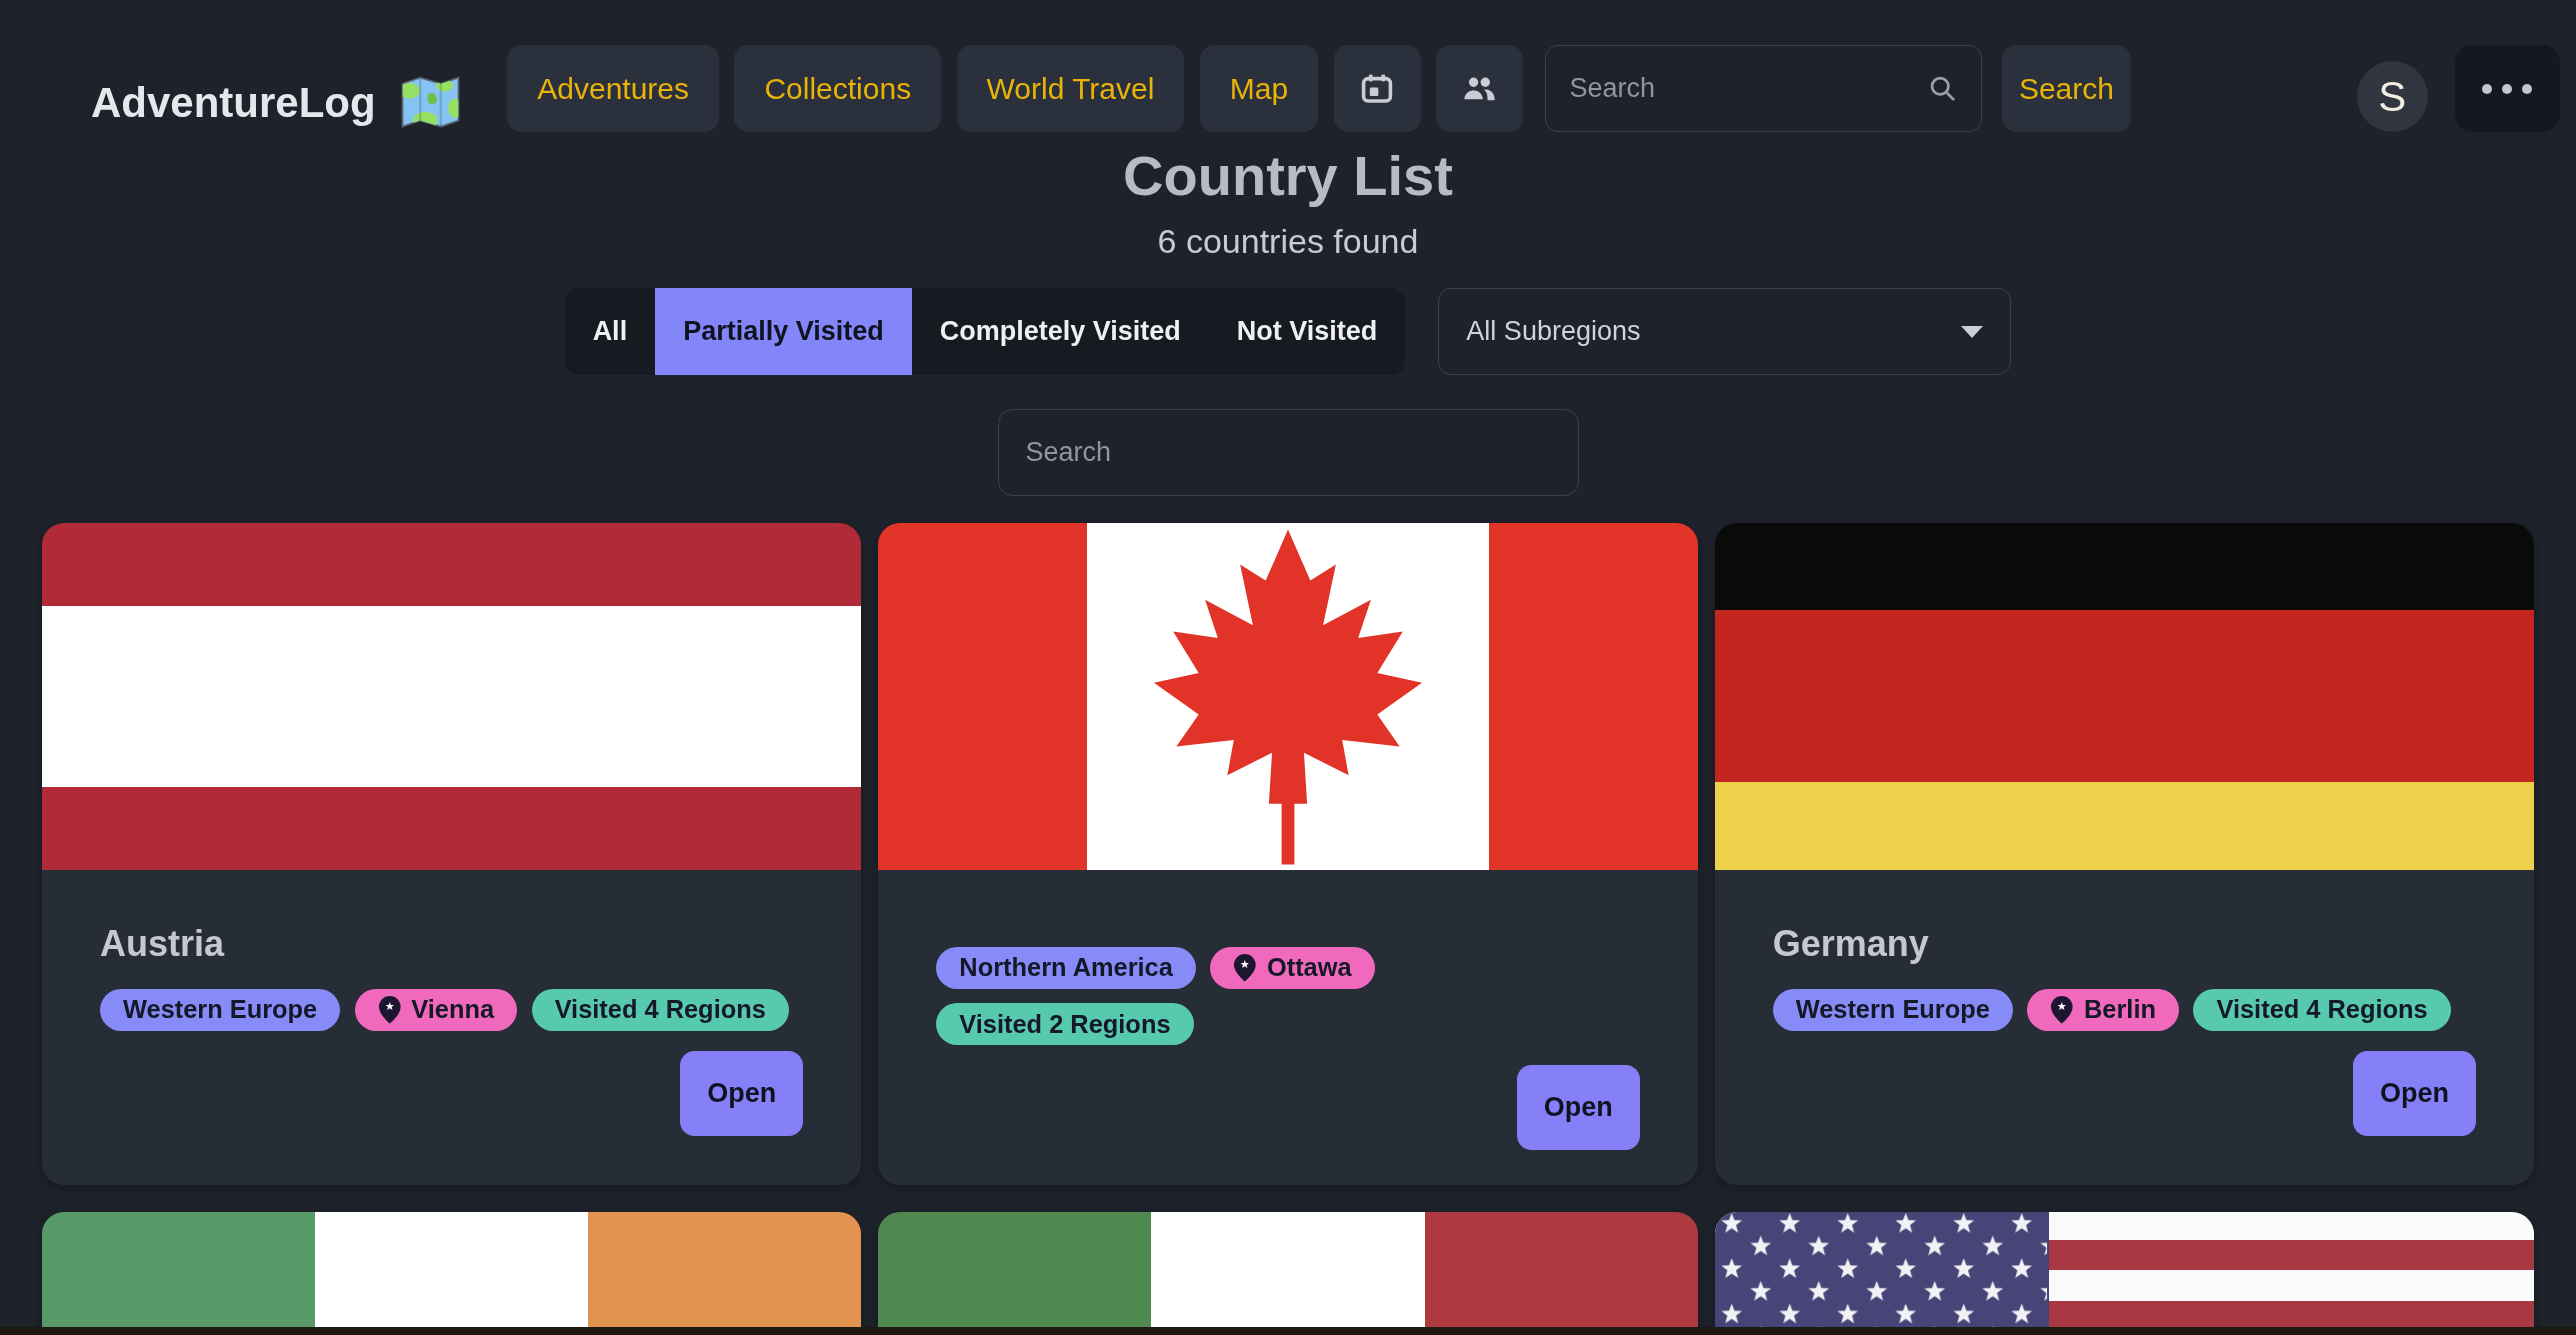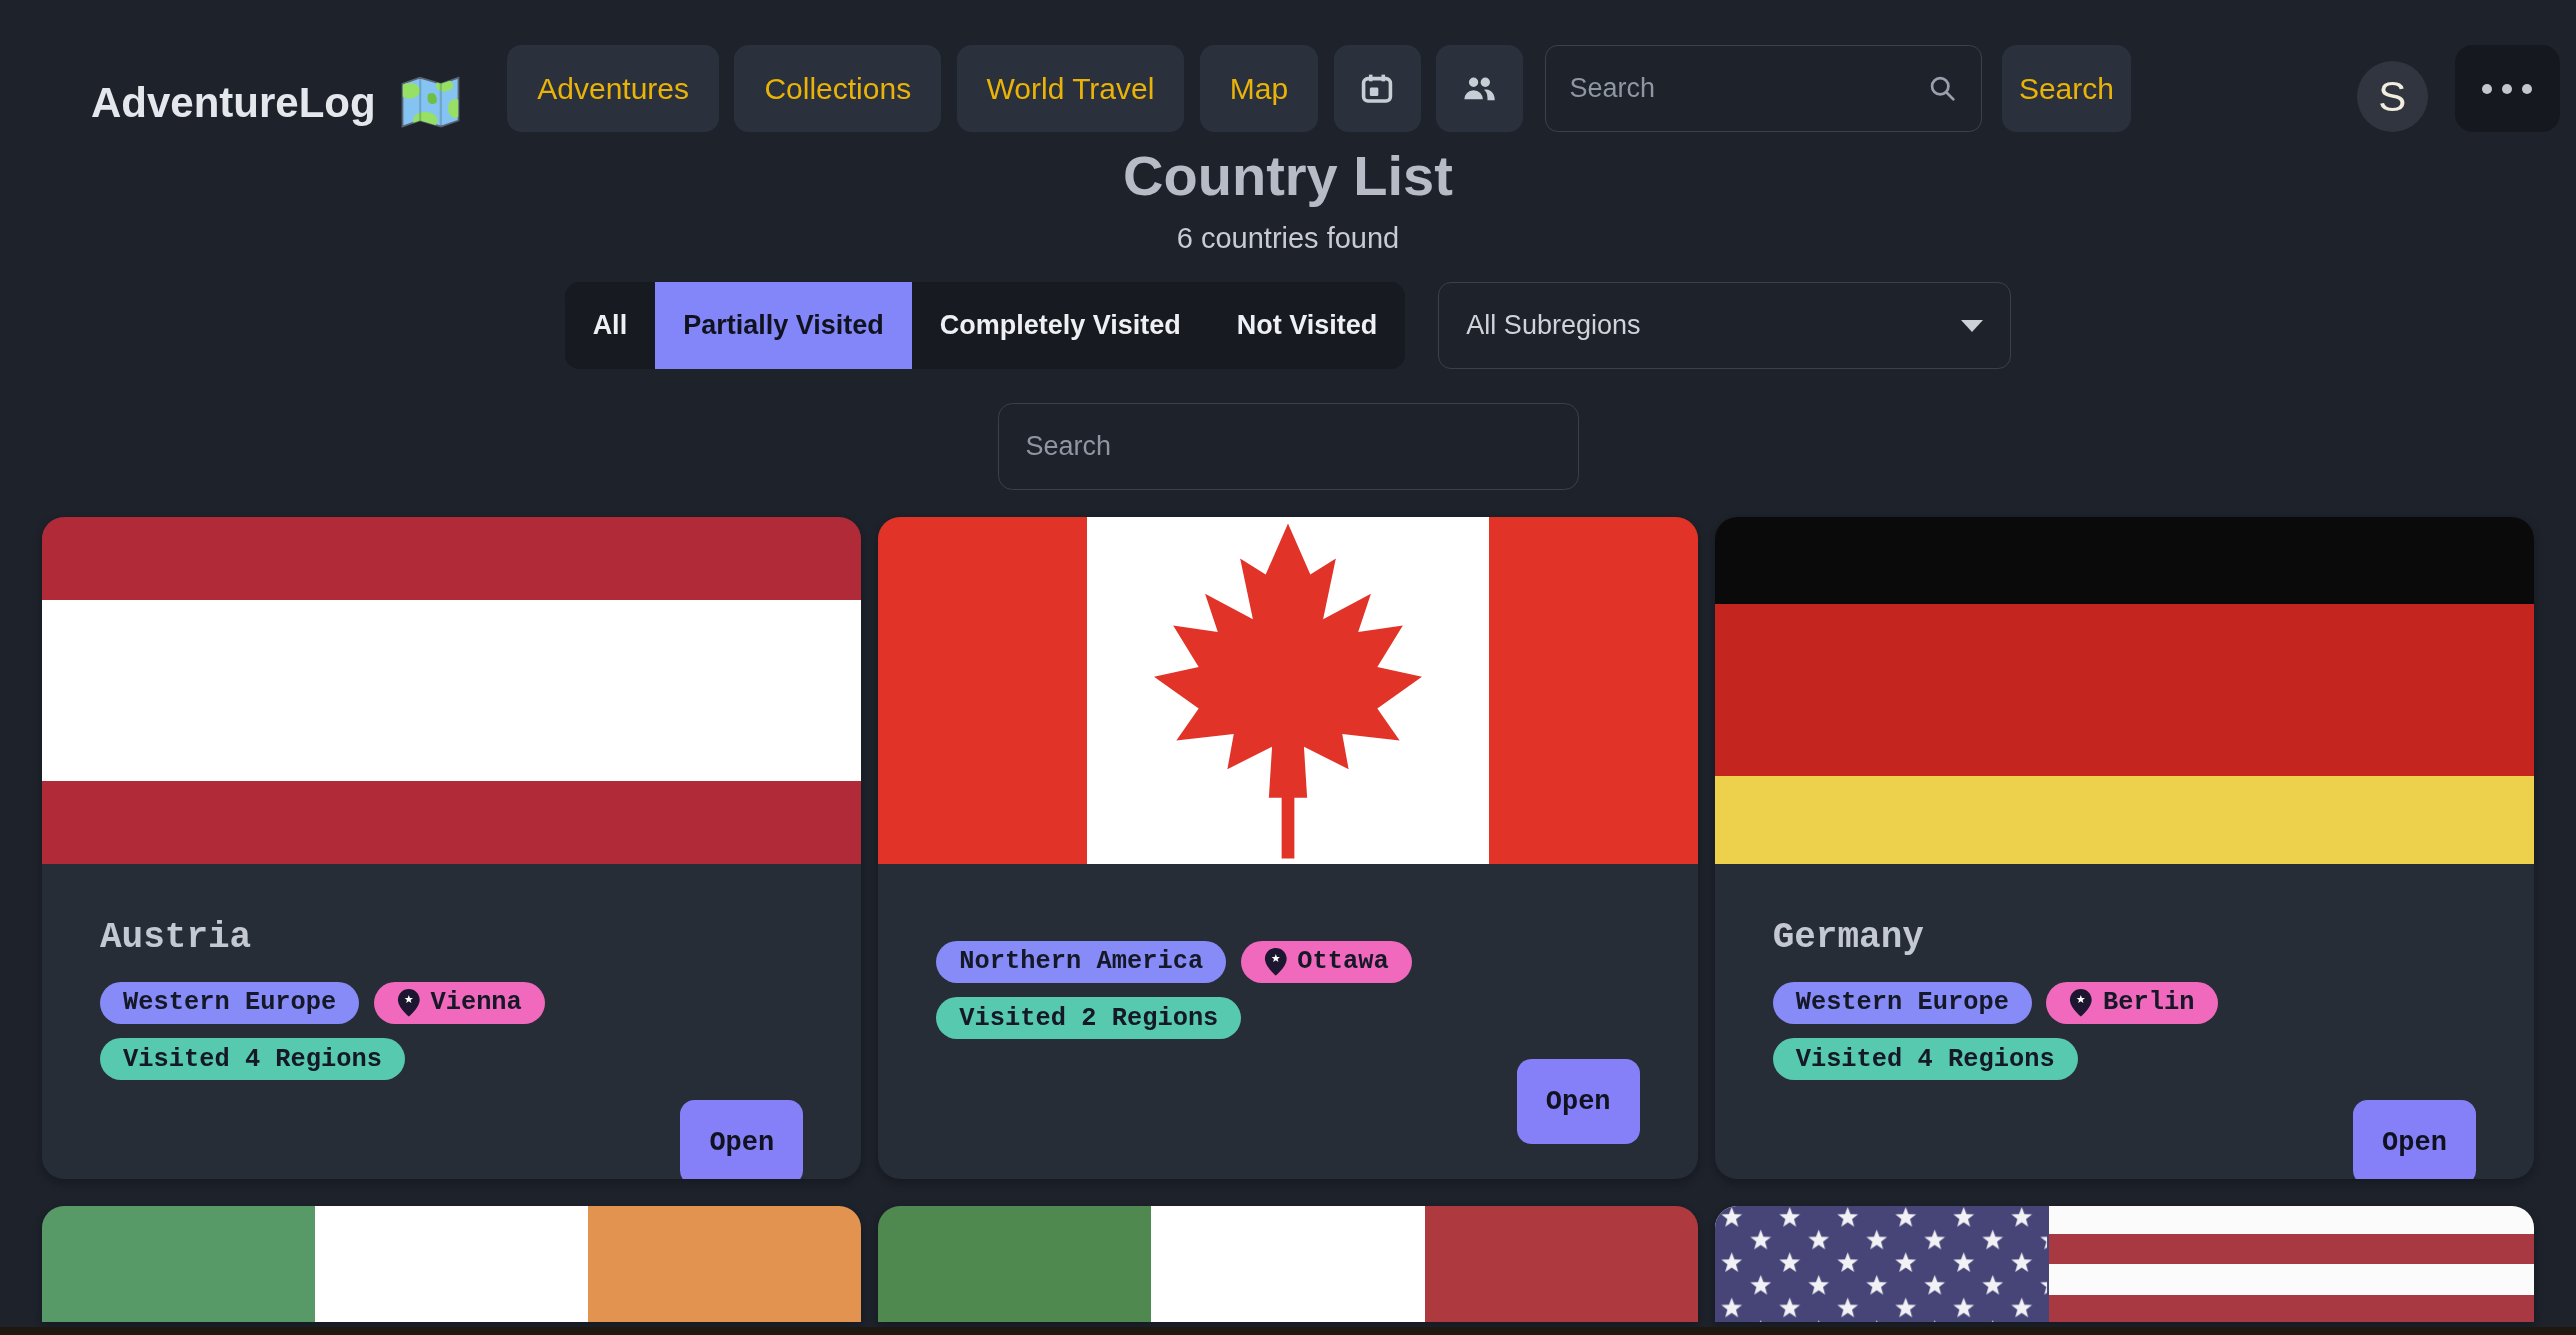--- a/index.html
+++ b/index.html
@@ -35,21 +35,21 @@
   .avatar { width:71px; height:71px; border-radius:50%; background:#30353f;
     display:flex; align-items:center; justify-content:center; font-size:42px;
     color:#f2eedf; margin-right:27px; cursor:pointer; }
   .dots-btn { width:105px; height:87px; border-radius:18px; background:#15181f;
     display:flex; align-items:center; justify-content:center; gap:10px; cursor:pointer; border:none; }
   .dots-btn i { width:10px; height:10px; border-radius:50%; background:#c2c6cd; display:block; }
 
   
   .page-header { text-align:center; margin-top:1.8px; }
   .page-title { font-size:56px; line-height:83px; font-weight:800; color:#b6bbc5; }
-  .page-subtitle { font-size:29px; color:#c8cbd2; margin-top:5.4px; }
+  .page-subtitle { font-size:34px; color:#c8cbd2; margin-top:5.4px; }
 
   
   .filter-row { display:flex; justify-content:center; align-items:stretch; gap:33px;
     margin-top:27px; height:87px; }
   .tabs { display:flex; background:#171a21; border-radius:14.5px; overflow:hidden; align-items:stretch; }
   .tab { display:flex; align-items:center; padding:0 28px; font-size:27px; font-weight:700;
     color:#eef0f3; cursor:pointer; }
   .tab.active { background:#8286f8; color:#10131e; }
   .dropdown { width:573px; border:1.8px solid #3b414c; border-radius:13px; display:flex;
     align-items:center; justify-content:space-between; padding:0 27px; font-size:27px;
@@ -57,21 +57,21 @@
   .caret { width:0; height:0; border-left:11px solid transparent; border-right:11px solid transparent;
     border-top:12.7px solid #ccd0d7; }
 
   .mid-search { display:flex; justify-content:center; margin-top:34px; }
   .mid-search .box { width:581px; height:87px; border:1.8px solid #3b414c; border-radius:14.5px;
     display:flex; align-items:center; padding:0 27px; }
   .mid-search input { flex:1; background:none; border:none; outline:none; color:#d3d6dc;
     font-size:27px; font-family:inherit; }
 
   
-  .grid { display:grid; grid-template-columns:repeat(3,1fr); gap:17px; margin:27px 42px 0;font-family:Liberation Mono, monospace; }
+  .grid { display:grid; grid-template-columns:repeat(3,1fr); gap:17px; margin:27px 42px 0; }
   .card { border-radius:22px; overflow:hidden; background:#272d37; height:662px;
     box-shadow:0 3.6px 9px rgba(0,0,0,.25); position:relative; }
   .card.partial { height:116px; border-radius:22px 22px 0 0; }
   .flag { height:347px; position:relative; overflow:hidden; }
   .card.partial .flag { height:116px; }
   .card-body { padding:53px 58px 0; }
   .country-name { font-size:36px; font-weight:700; color:#c4c8d0; }
   .badges { display:flex; gap:14.5px; margin-top:23.6px; flex-wrap:wrap; }
   .badge { height:42px; display:inline-flex; align-items:center; padding:0 23px;
     border-radius:22px; font-size:25.4px; font-weight:600; color:#141827; gap:10px; }

